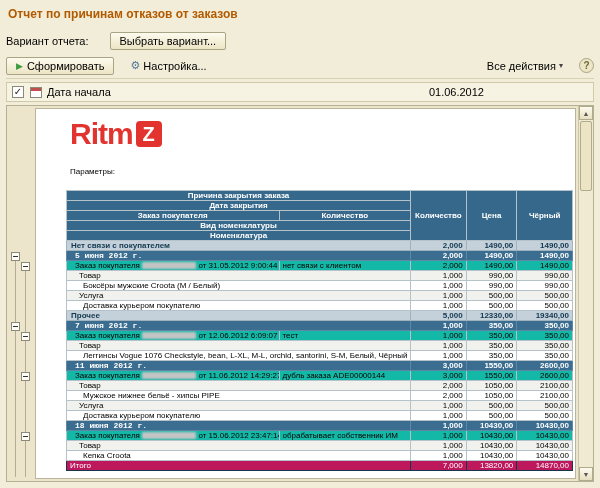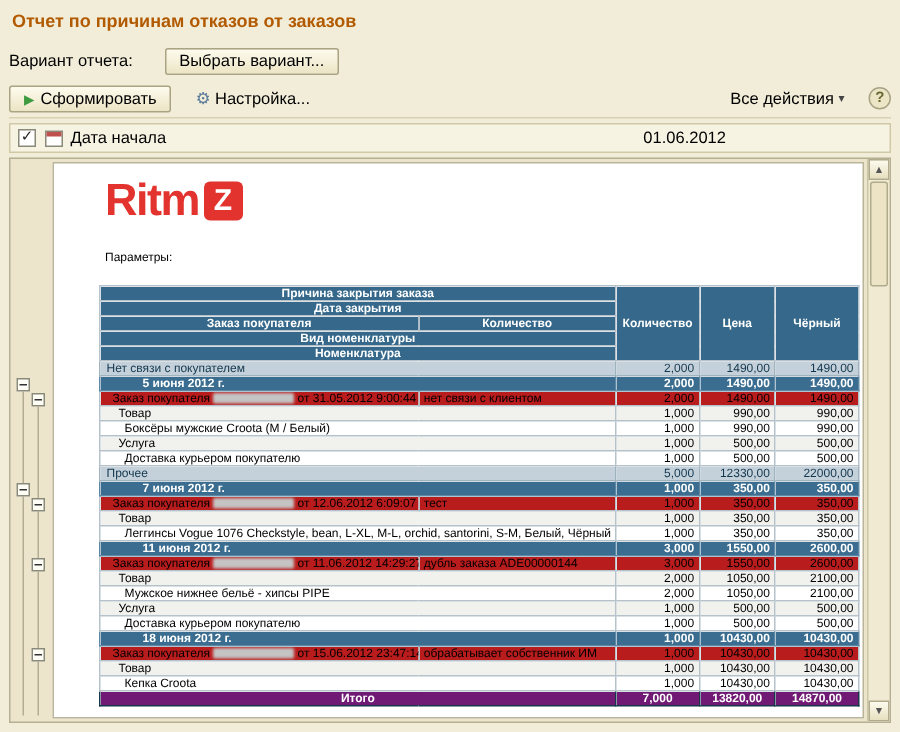--- a/index.html
+++ b/index.html
@@ -40,28 +40,28 @@
   .logo-text { color: #e2332f; font-size: 30px; font-weight: bold; letter-spacing: -1px; line-height: 30px; }
   .logo-badge { background: #e2332f; color: #fff; width: 26px; height: 26px; display: flex; align-items: center; justify-content: center; font-size: 20px; font-weight: bold; border-radius: 4px; margin-left: 3px; }
   .report-params { margin: 16px 0 14px 34px; font-size: 8px; display: flex; gap: 10px; }
   .rp-lines { display: flex; flex-direction: column; gap: 2px; }
 
   .grid { border-collapse: collapse; table-layout: fixed; width: calc(100% - 32px); margin-left: 30px; font-size: 8px; }
   .grid th, .grid td { border: 1px solid #b6c2ca; padding: 0 3px; height: 10px; line-height: 9px; white-space: nowrap; overflow: hidden; }
   .grid td { height: 9px; }
   .hd { background: #35688a; color: #fff; font-weight: bold; text-align: center; font-size: 8px; border-color: #6f93ab; }
   .num { text-align: right; }
-  .r-group td { background: #c4d1db; font-weight: normal; color: #12374e; border-color: #9fb3bf; }
+  .r-group td { background: #c4d1db; font-weight: bold; color: #12374e; border-color: #9fb3bf; }
   .r-date td { background: #3a6d8f; color: #fff; font-weight: bold; border-color: #5d87a3; }
-  .r-order td { background: #b91c1c; }
+  .r-order td { background: #14b8a6; }
   .r-kind td { background: #f1f1ee; }
   .r-item td { background: #fff; }
-  .r-total td { background: #701a75; color: #fff; font-weight: bold; border-color: #16364c; text-align: center; }
+  .r-total td { background: #be185d; color: #fff; font-weight: normal; border-color: #16364c; }
   .r-group .c-label { padding-left: 4px; }
-  .r-date .c-label { padding-left: 28px; }
+  .r-date .c-label { padding-left: 8px; font-family: Liberation Mono, monospace; }
   .r-order .c-label { padding-left: 8px; }
   .r-kind .c-label { padding-left: 12px; }
   .r-item .c-label { padding-left: 16px; }
   .redact { display: inline-block; width: 54px; height: 7px; background: #c4c4c4; border-radius: 1px; filter: blur(1px); vertical-align: middle; }
 
   .vscroll { width: 15px; flex: none; background: #f0ead3; border-left: 1px solid #ccc6a8; display: flex; flex-direction: column; }
   .scroll-btn { height: 14px; background: linear-gradient(#fdfbee, #e7dfbf); border: 1px solid #b0ab8c; font-size: 7px; color: #555; display: flex; align-items: center; justify-content: center; }
   .scroll-track { flex: 1; position: relative; }
   .scroll-thumb { position: absolute; top: 1px; left: 1px; right: 1px; height: 70px; background: #ece4c4; border: 1px solid #b0ab8c; border-radius: 2px; }
 </style>
@@ -205,21 +205,21 @@
               <tr class="r-item">
                 <td class="c-label" colspan="2">Доставка курьером покупателю</td>
                 <td class="num">1,000</td>
                 <td class="num">500,00</td>
                 <td class="num">500,00</td>
               </tr>
               <tr class="r-group">
                 <td class="c-label" colspan="2">Прочее</td>
                 <td class="num">5,000</td>
                 <td class="num">12330,00</td>
-                <td class="num">22000,00</td>
+                <td class="num">19340,00</td>
               </tr>
               <tr class="r-date">
                 <td class="c-label" colspan="2">7 июня 2012 г.</td>
                 <td class="num">1,000</td>
                 <td class="num">350,00</td>
                 <td class="num">350,00</td>
               </tr>
               <tr class="r-order">
                 <td class="c-label"><span>Заказ покупателя </span><span class="redact"></span><span> от 12.06.2012 6:09:07</span></td>
                 <td>тест</td>

